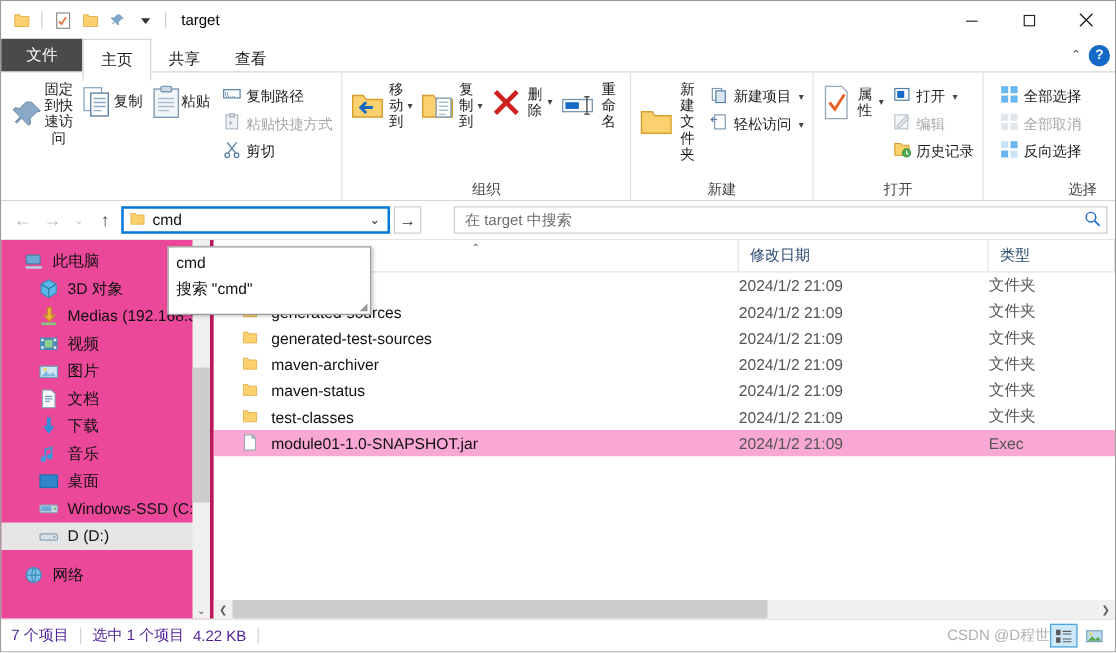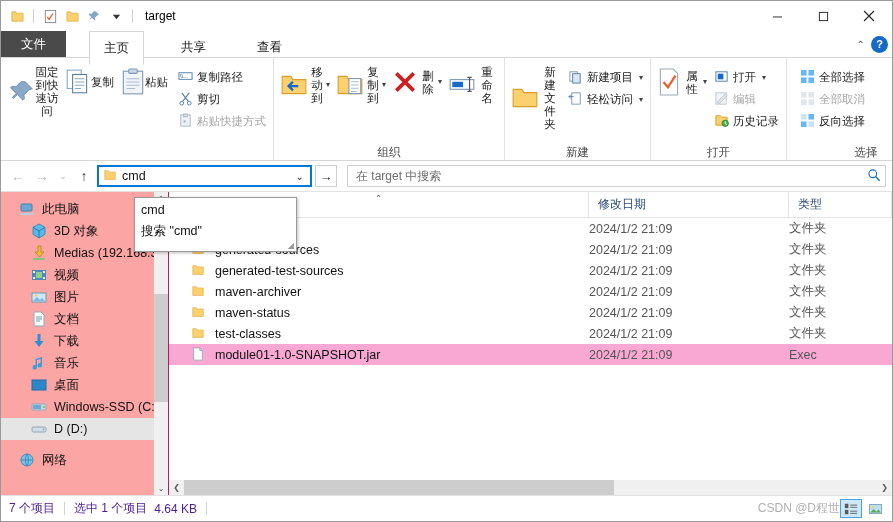--- a/index.html
+++ b/index.html
@@ -52,21 +52,20 @@
     font-size: 13px; color: #000;
   }
 
   
   .tabs {
     height: 26px; flex: none;
     display: flex; align-items: stretch;
     background: #fff;
     position: relative;
     border-bottom: 1px solid #d6d6d6;
-    gap: 23px;
   }
   .tab {
     padding: 16px 14px;
     display: flex; align-items: center;
     font-size: 12.5px; color: #1a1a1a;
     box-sizing: border-box;
   }
   .tab.file {
     background: #4a4a4a; color: #fff;
     padding: 0 20px;
@@ -167,21 +166,21 @@
   }
   .addr-caret { font-size: 10px; color: #333; padding: 0 4px; }
   .go-btn {
     width: 22px; height: 22px; margin-left: 1px;
     border: 1px solid #cfcfcf; background: #fff;
     display: flex; align-items: center; justify-content: center;
     font-size: 13px; color: #333;
     box-sizing: border-box;
   }
   .searchbox {
-    flex: 1; height: 22px; margin-left: 8px;
+    flex: 1; height: 22px; margin-left: 24px;
     border: 1px solid #cfcfcf; background: #fff;
     display: flex; align-items: center;
     padding: 0 4px 0 8px;
     box-sizing: border-box;
   }
   .search-ph { flex: 1; font-size: 12px; color: #6d6d6d; }
   .search-ico { color: #1569c7; font-size: 13px; }
 
   
   .ac-drop {
@@ -205,24 +204,24 @@
     font-size: 8px; color: #999;
   }
 
   
   .main {
     flex: 1; display: flex; min-height: 0;
     border-top: 1px solid #e3e3e3;
   }
   .sidebar {
     width: 167px; flex: none;
-    background: #fca5a5;
+    background: #ec4899;
     position: relative;
     overflow: hidden;
-    border-right: 1px solid #be185d;
+    border-right: 3px solid #be185d;
   }
   .tree {
     padding-top: 6px;
   }
   .tree-item {
     height: 22px; display: flex; align-items: center;
     padding-left: 18px; gap: 7px;
     font-size: 12.5px; color: #111;
     white-space: nowrap;
   }
@@ -447,39 +446,39 @@
         <div class="small-col">
           <div class="small-btn">
             <span>
               <svg width="15" height="15" viewBox="0 0 16 16">
                   <rect x="1" y="4" width="14" height="7" fill="#fff" stroke="#4f7da5"></rect>
                   <text x="2" y="10" font-size="6" fill="#2a5d8a">\\…</text>
                 </svg>
             </span>
             <span>复制路径</span>
           </div>
+          <div class="small-btn disabled">
+            <span>
+              <svg width="15" height="15" viewBox="0 0 16 16">
+                  <rect x="3" y="2" width="10" height="12" fill="#eef2f6" stroke="#aab8c4"></rect>
+                  <rect x="6" y="1" width="4" height="3" fill="#d4dde6" stroke="#aab8c4"></rect>
+                  <path d="M6 7l3 2-3 2z" fill="#aab8c4"></path>
+                </svg>
+            </span>
+            <span>粘贴快捷方式</span>
+          </div>
           <div class="small-btn">
             <span>
               <svg width="15" height="15" viewBox="0 0 16 16">
                   <path d="M4 2l7 9M12 2L5 11" stroke="#4f7da5" stroke-width="1.1" fill="none"></path>
                   <circle cx="4" cy="13" r="2" fill="none" stroke="#4f7da5"></circle>
                   <circle cx="12" cy="13" r="2" fill="none" stroke="#4f7da5"></circle>
                 </svg>
             </span>
             <span>剪切</span>
-          </div>
-          <div class="small-btn disabled">
-            <span>
-              <svg width="15" height="15" viewBox="0 0 16 16">
-                  <rect x="3" y="2" width="10" height="12" fill="#eef2f6" stroke="#aab8c4"></rect>
-                  <rect x="6" y="1" width="4" height="3" fill="#d4dde6" stroke="#aab8c4"></rect>
-                  <path d="M6 7l3 2-3 2z" fill="#aab8c4"></path>
-                </svg>
-            </span>
-            <span>粘贴快捷方式</span>
           </div>
         </div>
       </div>
     </div>
 
     <div class="rgroup">
       <div class="rgroup-body">
         <div class="big-btn">
           <div class="ico">
             <svg width="28" height="26" viewBox="0 0 26 24">
@@ -923,21 +922,21 @@
         <div class="hs-arrow">❯</div>
       </div>
     </div>
   </div>
 
   <div class="status">
     <span>7 个项目</span>
     <span class="st-sep"></span>
     <span>选中 1 个项目</span>
     <span style="width:7px;display:inline-block;"></span>
-    <span>4.64 KB</span>
+    <span>4.22 KB</span>
     <span class="st-sep"></span>
 
     <div class="view-btns">
       <div class="view-btn active">
         <svg width="14" height="14" viewBox="0 0 16 16">
             <rect x="1" y="2" width="4" height="5" fill="#5a5a5a"></rect>
             <rect x="1" y="9" width="4" height="5" fill="#5a5a5a"></rect>
             <g stroke="#5a5a5a">
               <path d="M7 3.5h8M7 6h8M7 10.5h8M7 13h8"></path>
             </g>

